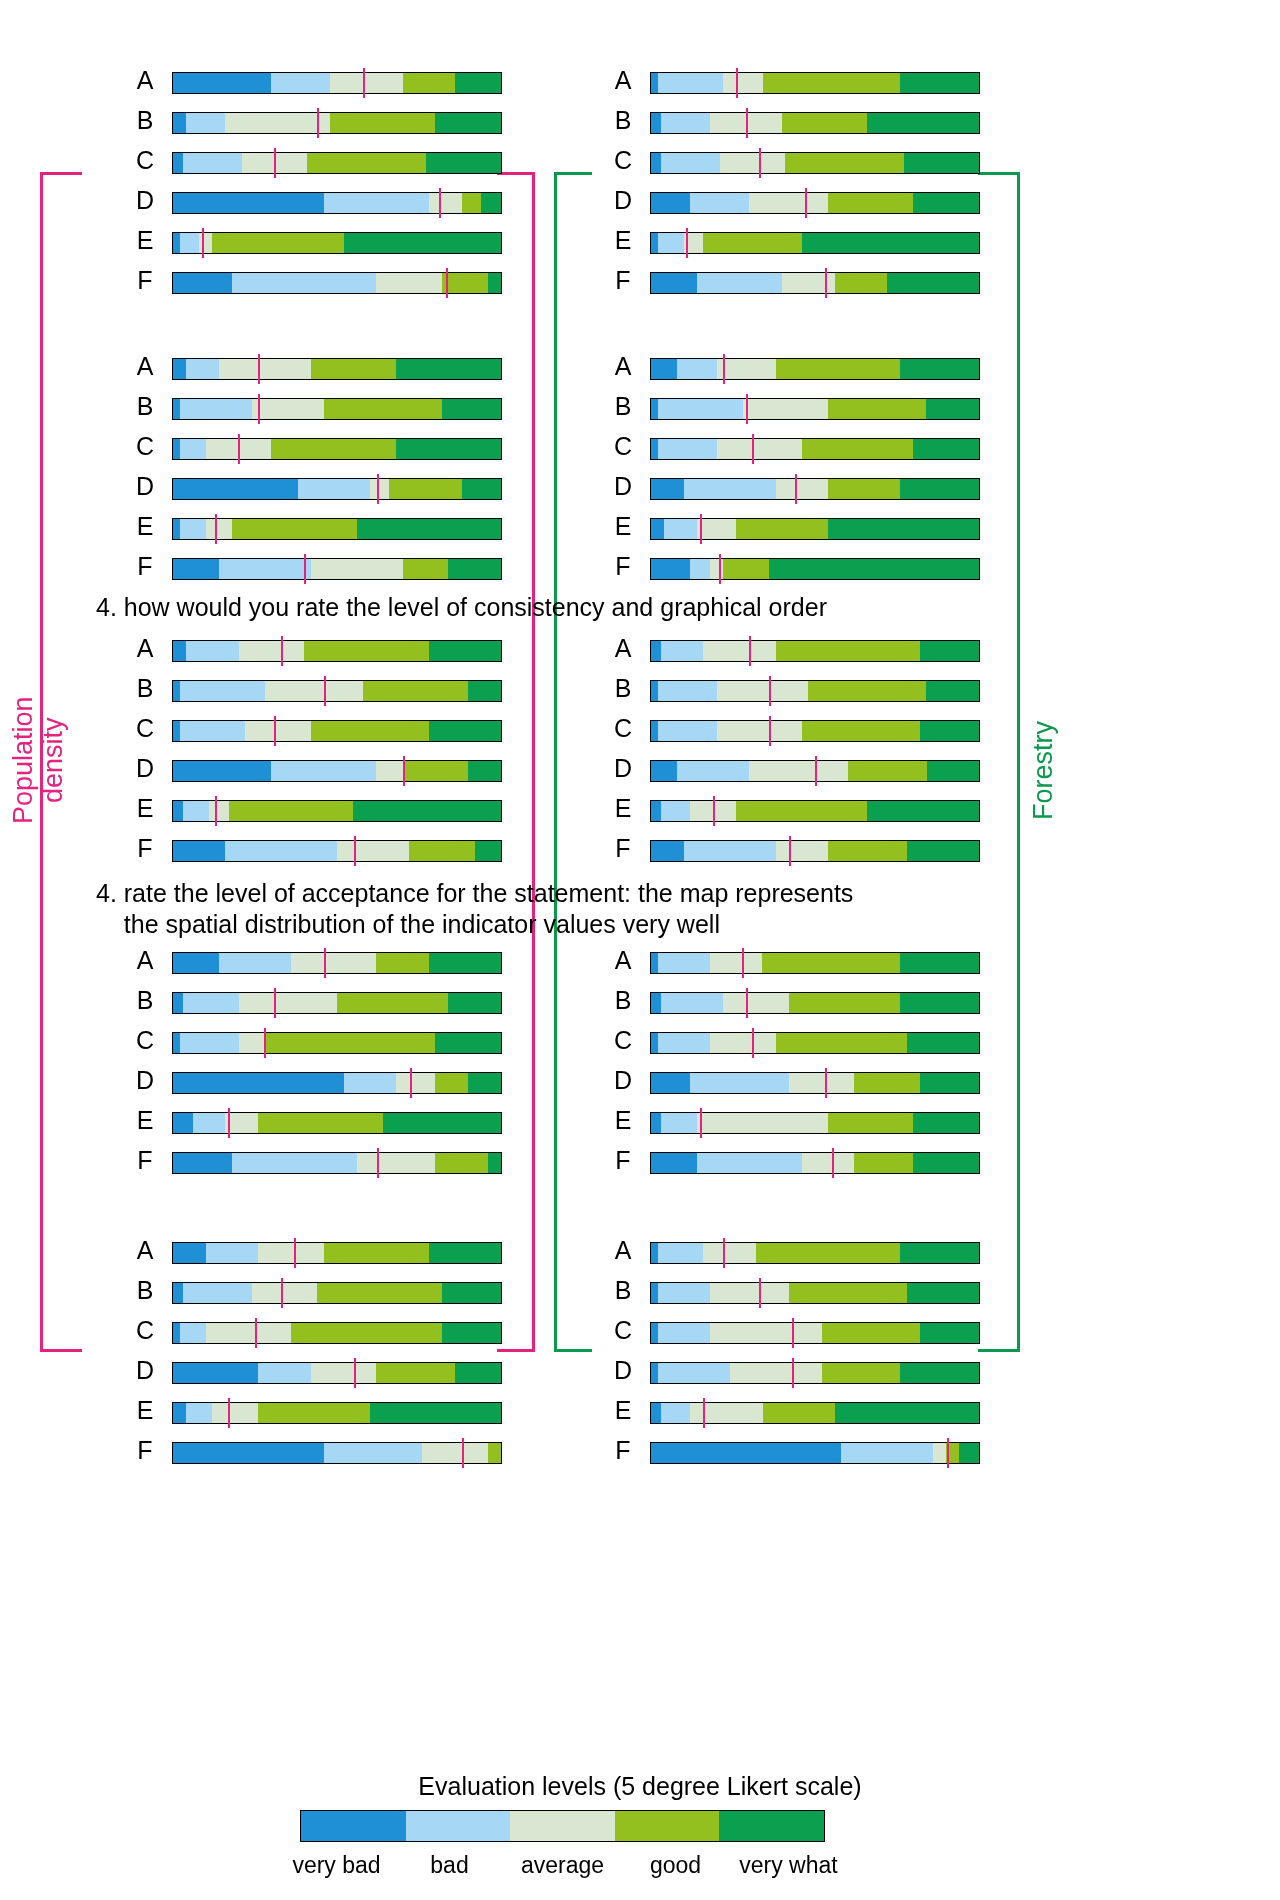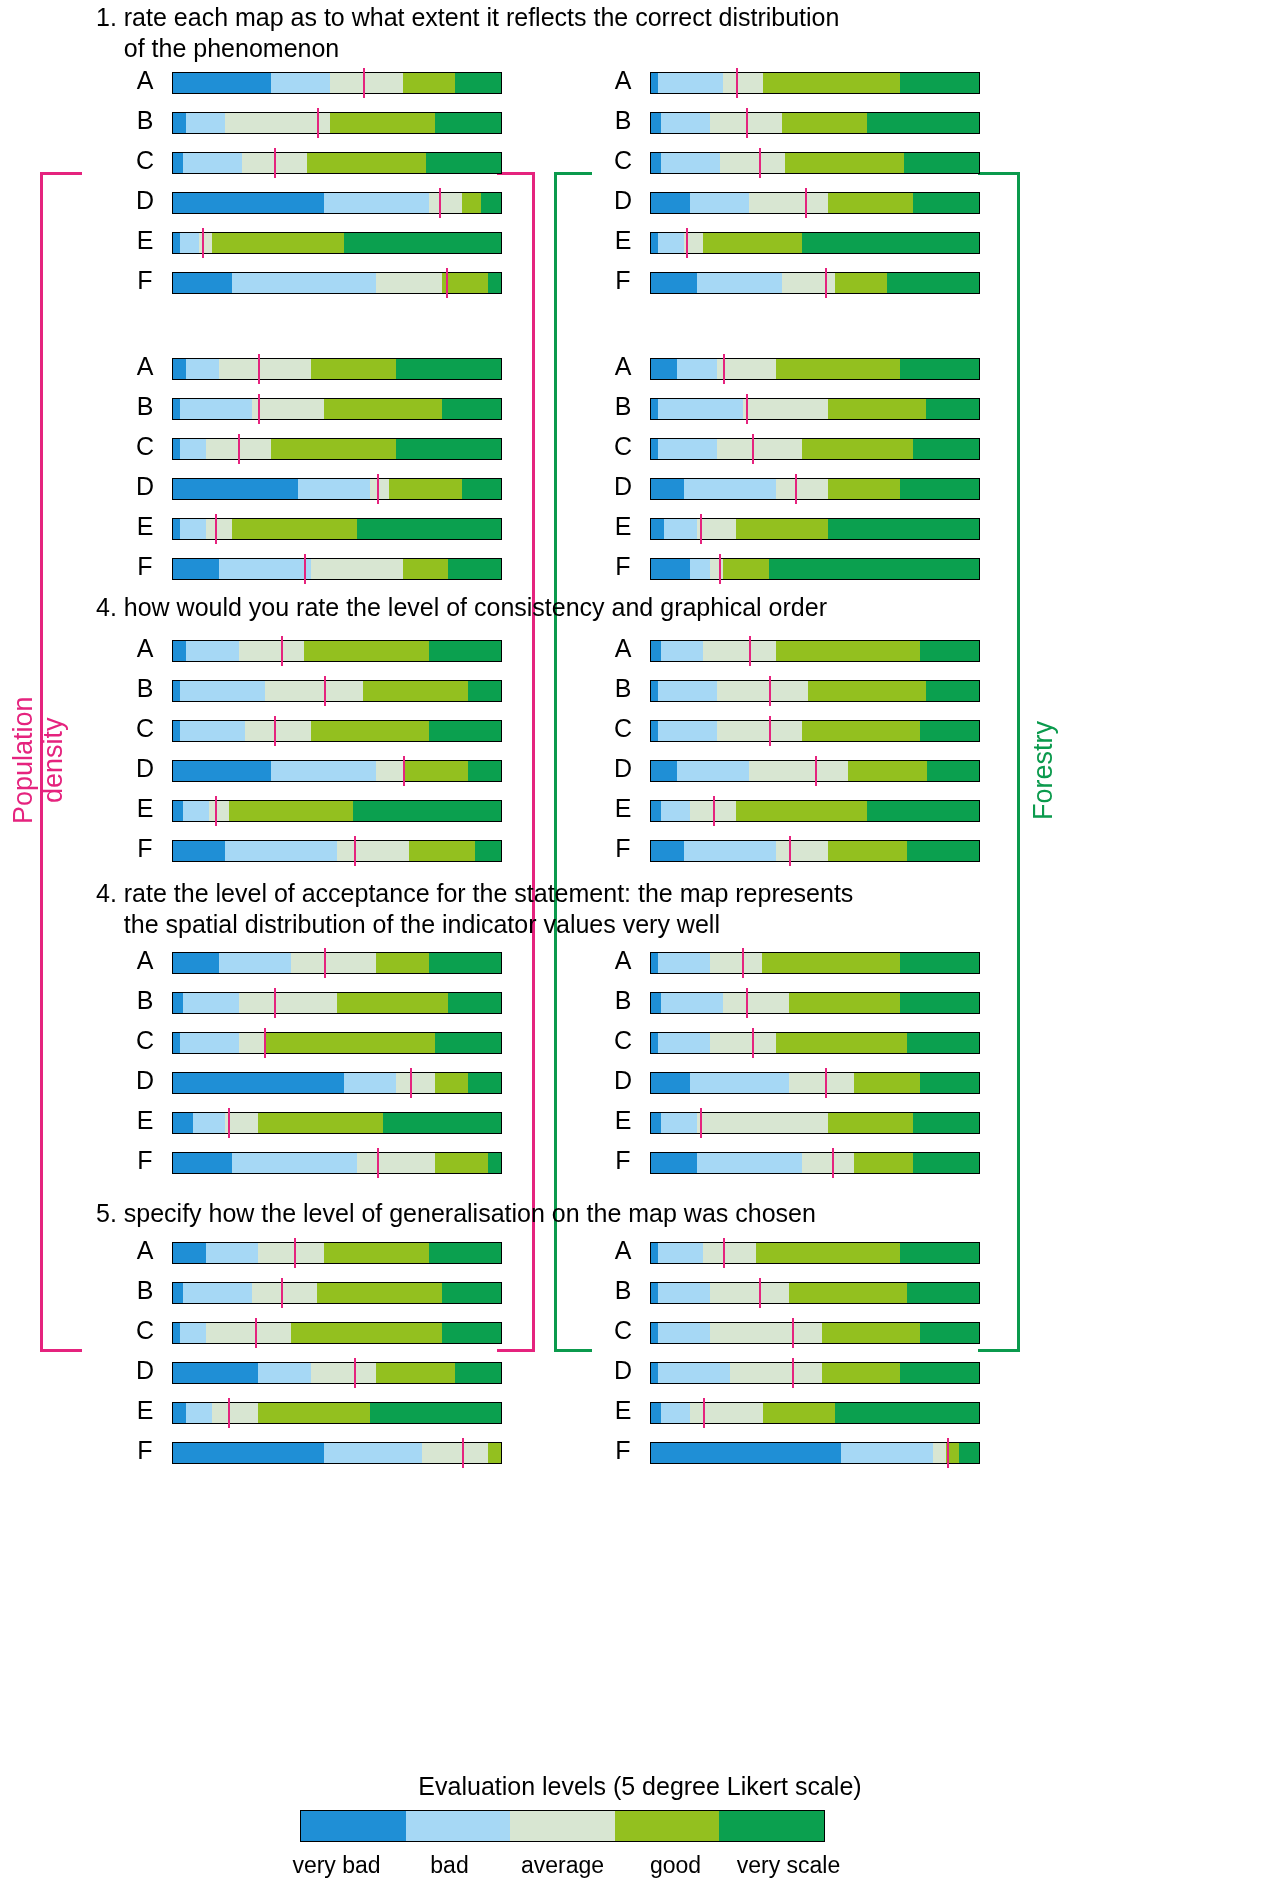--- a/index.html
+++ b/index.html
@@ -85,26 +85,23 @@
     <div class="hline green" style="left:0;bottom:0;width:38px;"></div>
   </div>
 
   <div class="brk" style="left:978px;top:172px;width:42px;height:1180px;">
     <div class="vline green" style="right:0;top:0;height:1180px;"></div>
     <div class="hline green" style="right:0;top:0;width:42px;"></div>
     <div class="hline green" style="right:0;bottom:0;width:42px;"></div>
   </div>
   <div class="sidelabel greenText" style="left:1028px;top:690px;height:160px;">Forestry</div>
 
-  <div class="q" style="left:96px;top:2px;width:1030px;">1. rate each map as to what extent it reflects the correct distribution
-    of the phenomenon</div>
   <div class="q" style="left:96px;top:592px;width:1030px;">4. how would you rate the level of consistency and graphical order</div>
   <div class="q" style="left:96px;top:878px;width:1030px;">4. rate the level of acceptance for the statement: the map represents
     the spatial distribution of the indicator values very well</div>
-  <div class="q" style="left:96px;top:1198px;width:1030px;">5. specify how the level of generalisation on the map was chosen</div>
 
   <div id="panels">
       <div class="rowgroup" style="left: 132px; top: 72px; width: 376px;">
         <div class="row">
           <div class="rowlabel">A</div>
           <div class="bar" style="width: 330px;">
             <div class="seg" style="width: 30%; background: rgb(31, 143, 214);"></div>
             <div class="seg" style="width: 18%; background: rgb(166, 216, 245);"></div>
             <div class="seg" style="width: 22%; background: rgb(216, 230, 210);"></div>
             <div class="seg" style="width: 16%; background: rgb(147, 192, 31);"></div>
@@ -788,15 +785,15 @@
       <div style="background: rgb(166, 216, 245); width: 20%;"></div>
       <div style="background: rgb(216, 230, 210); width: 20%;"></div>
       <div style="background: rgb(147, 192, 31); width: 20%;"></div>
       <div style="background: rgb(11, 160, 79); width: 20%;"></div>
     </div>
   <div class="legend-labels" id="legend-labels" style="left:280px;top:1852px;width:565px;">
       <span style="width: 20%;">very bad</span>
       <span style="width: 20%; text-align: center;">bad</span>
       <span style="width: 20%;">average</span>
       <span style="width: 20%;">good</span>
-      <span style="width: 20%;">very scale</span>
+      <span style="width: 20%;">very what</span>
     </div>
 </div>
 
 </body></html>

